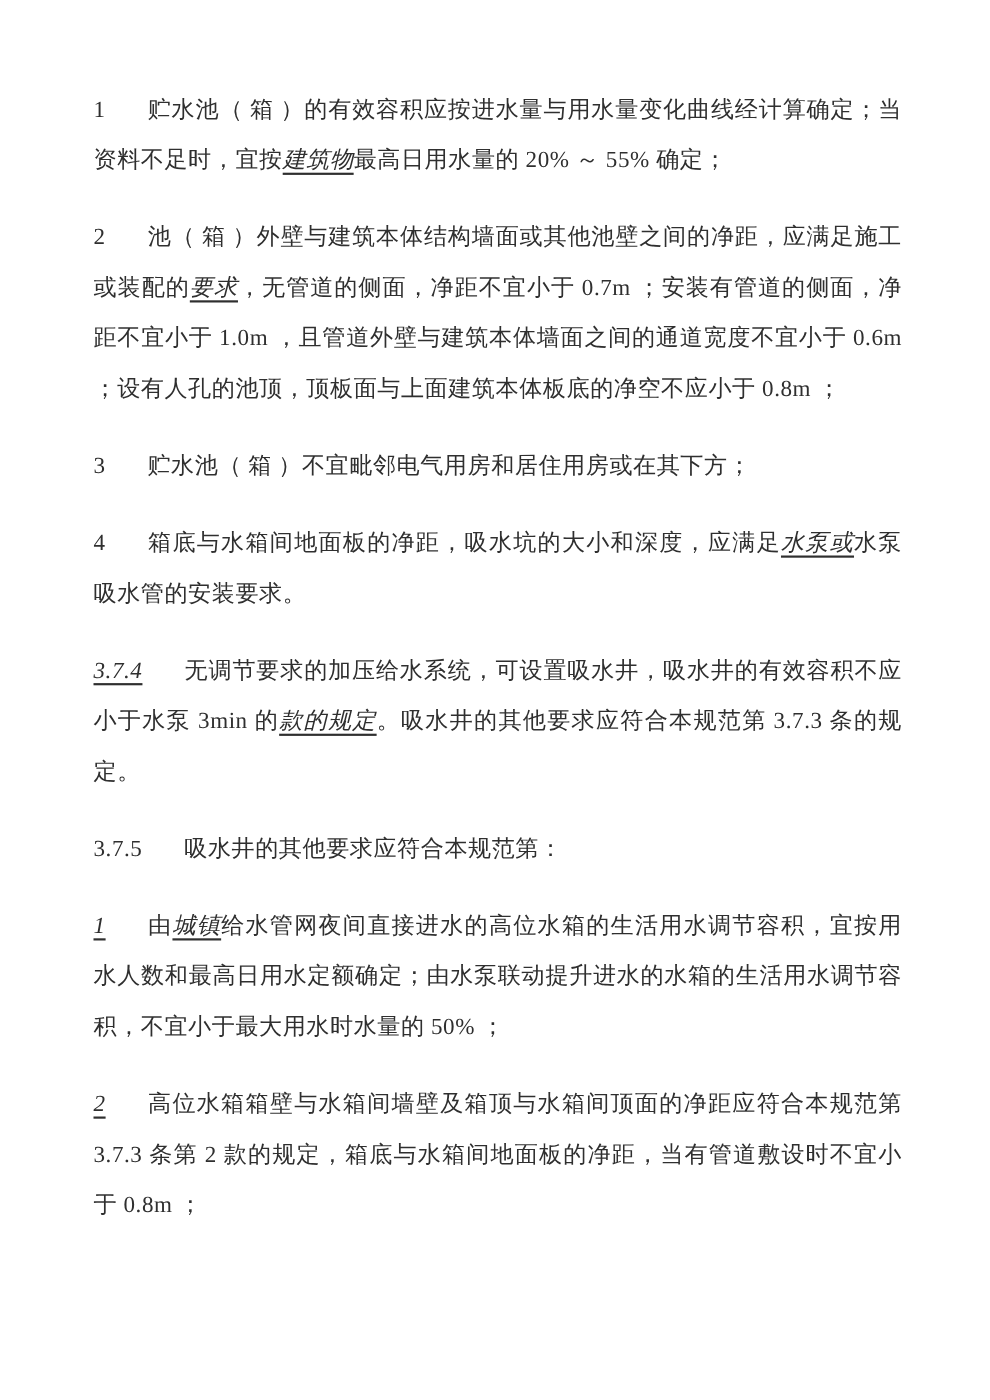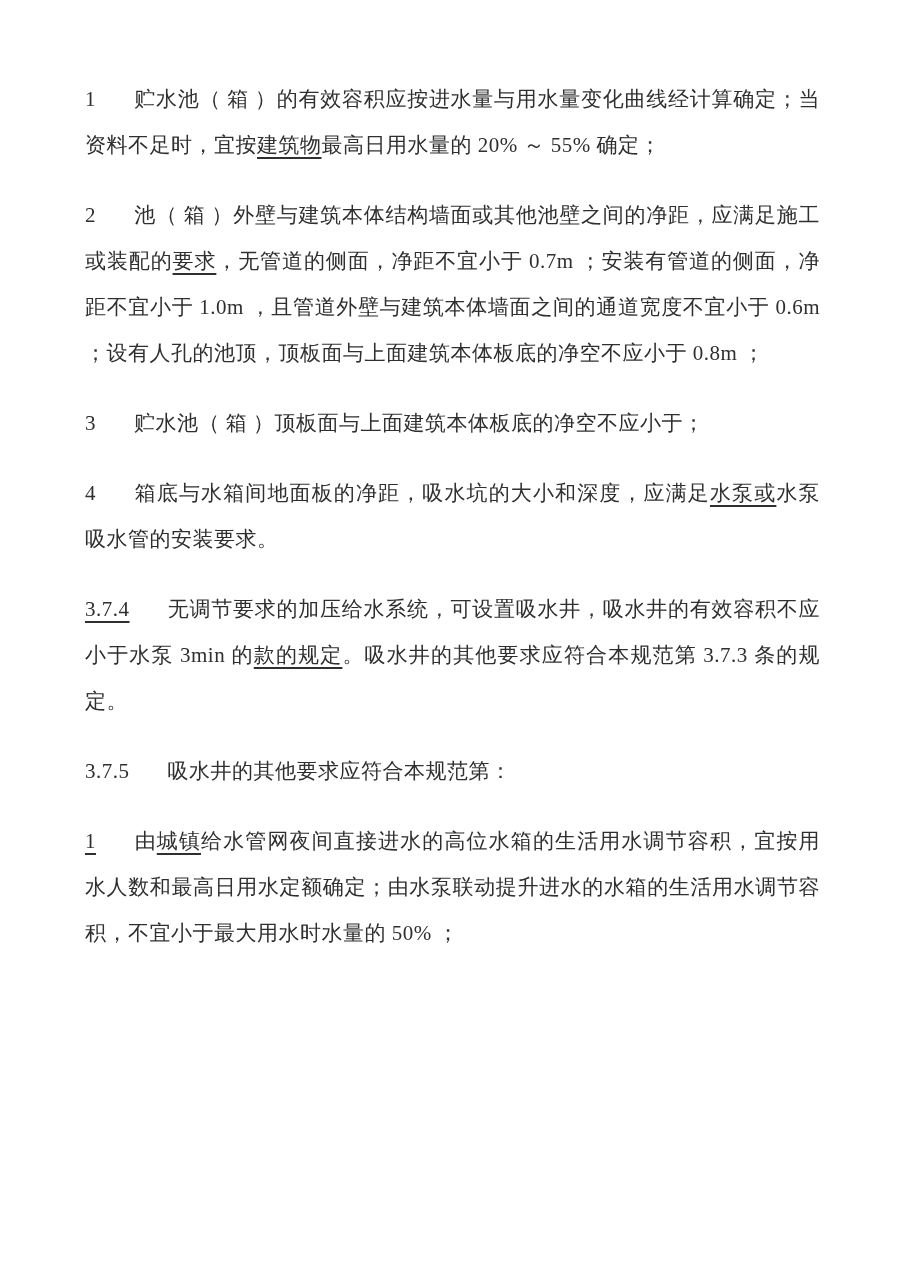--- a/index.html
+++ b/index.html
@@ -34,28 +34,30 @@
     margin-right: 38px;
     white-space: pre;
   }
   .indent-1 {
     text-indent: 42px;
   }
   .u {
     text-decoration: underline;
     text-underline-offset: 5px;
     text-decoration-thickness: 1.5px;
+    font-style: italic;
   }
 </style>
 </head>
 <body style="background: rgb(255, 255, 255);">
 
 <main class="page">
   <div id="paragraphs" style="color: rgb(47, 47, 47);">
       <p class="para"><span class="p-num">1</span><span class="">贮水池（ 箱 ）的有效容积应按进水量与用水量变化曲线经计算确定；当资料不足时，宜按</span><span class="u">建筑物</span><span class="">最高日用水量的 20% ～ 55% 确定；</span></p>
       <p class="para"><span class="p-num">2</span><span class="">池（ 箱 ）外壁与建筑本体结构墙面或其他池壁之间的净距，应满足施工或装配的</span><span class="u">要求</span><span class="">，无管道的侧面，净距不宜小于 0.7m ；安装有管道的侧面，净距不宜小于 1.0m ，且管道外壁与建筑本体墙面之间的通道宽度不宜小于 0.6m ；设有人孔的池顶，顶板面与上面建筑本体板底的净空不应小于 0.8m ；</span></p>
-      <p class="para"><span class="p-num">3</span><span class="">贮水池（ 箱 ）顶板面与上面建筑本体板底的净空不应小于；</span></p>
+      <p class="para"><span class="p-num">3</span><span class="">贮水池（ 箱 ）不宜毗邻电气用房和居住用房或在其下方；</span></p>
       <p class="para"><span class="p-num">4</span><span class="">箱底与水箱间地面板的净距，吸水坑的大小和深度，应满足</span><span class="u">水泵或</span><span class="">水泵吸水管的安装要求。</span></p>
       <p class="para"><span class="p-num u">3.7.4</span><span class="">无调节要求的加压给水系统，可设置吸水井，吸水井的有效容积不应小于水泵 3min 的</span><span class="u">款的规定</span><span class="">。吸水井的其他要求应符合本规范第 3.7.3 条的规定。</span></p>
       <p class="para"><span class="p-num">3.7.5</span><span class="">吸水井的其他要求应符合本规范第：</span></p>
       <p class="para"><span class="p-num u">1</span><span class="">由</span><span class="u">城镇</span><span class="">给水管网夜间直接进水的高位水箱的生活用水调节容积，宜按用水人数和最高日用水定额确定；由水泵联动提升进水的水箱的生活用水调节容积，不宜小于最大用水时水量的 50% ；</span></p>
+      <p class="para"><span class="p-num u">2</span><span class="">高位水箱箱壁与水箱间墙壁及箱顶与水箱间顶面的净距应符合本规范第 3.7.3 条第 2 款的规定，箱底与水箱间地面板的净距，当有管道敷设时不宜小于 0.8m ；</span></p>
     </div>
 </main>
 
 </body></html>

